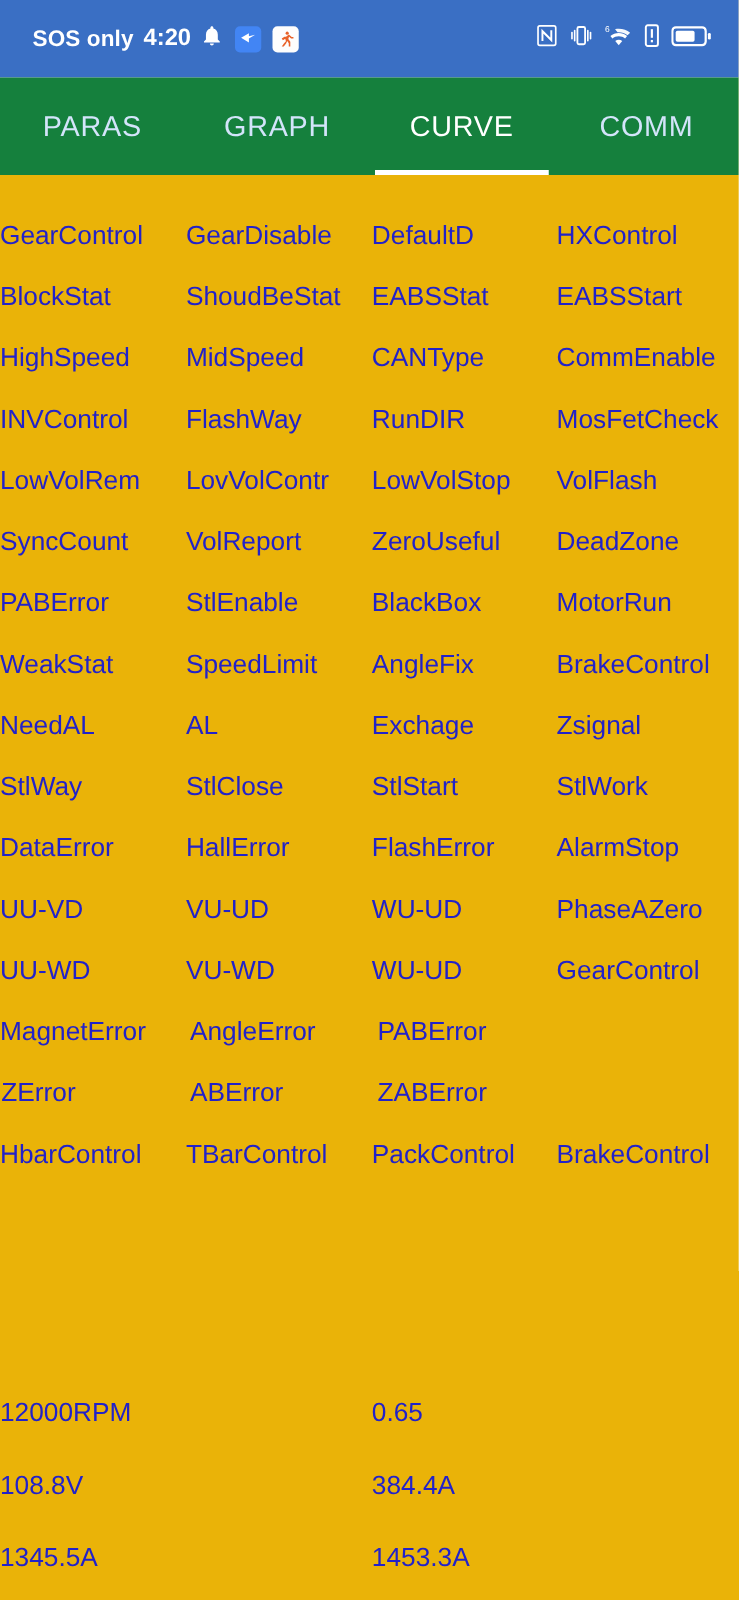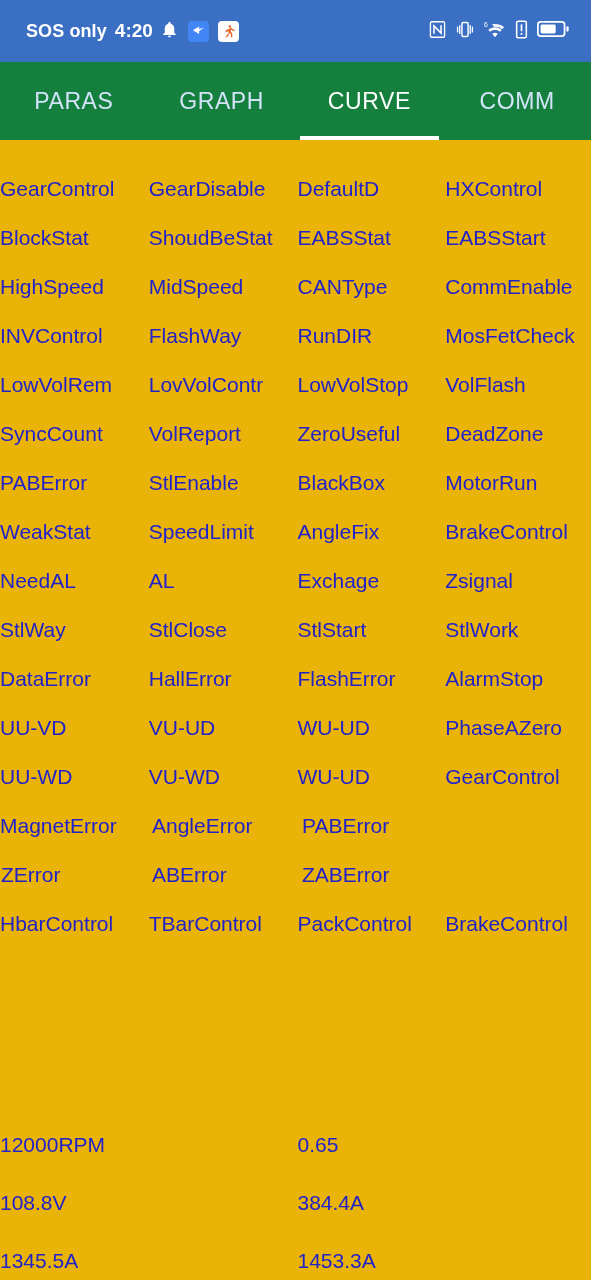--- a/index.html
+++ b/index.html
@@ -122,21 +122,21 @@
 
   
   .values {
     position: absolute;
     top: 962px;
     left: 0; right: 0;
   }
   .value-row {
     height: 58px;
     display: flex;
-    align-items: flex-end;
+    align-items: center;
   }
   .value-cell {
     width: 300px;
     color: #2222c9;
     font-size: 21px;
     line-height: 30px;
     overflow: hidden;
     white-space: nowrap;
   }
   .value-cell.v1 { padding-left: 2px; }

